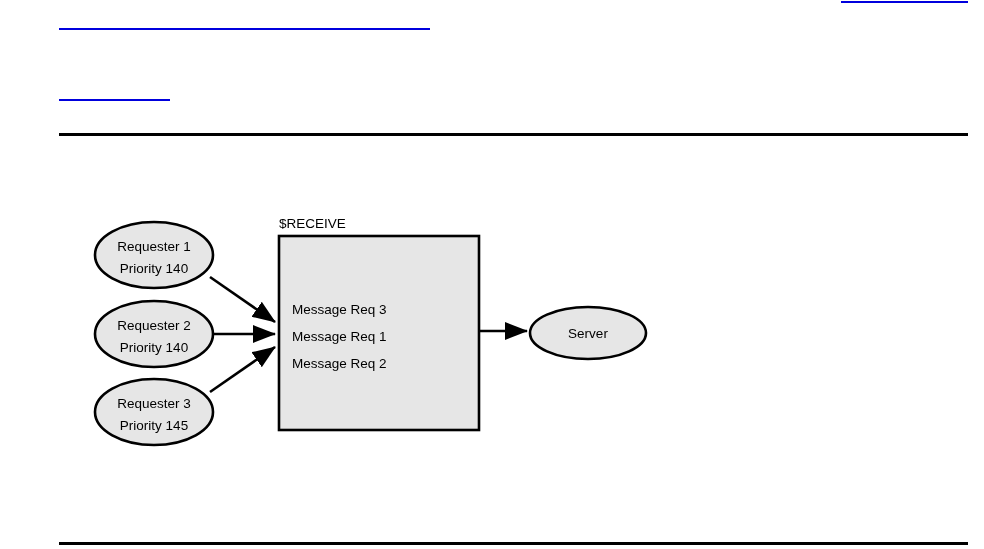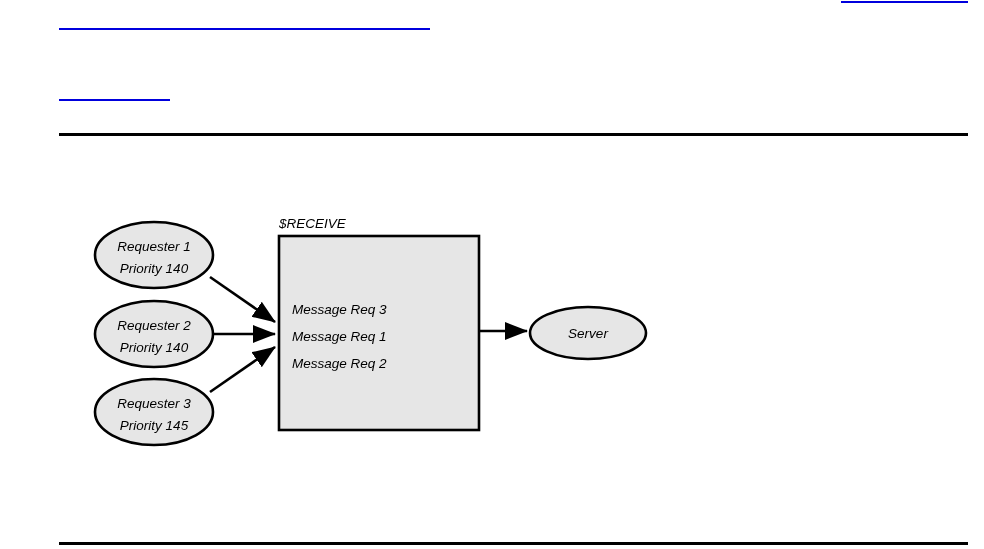--- a/index.html
+++ b/index.html
@@ -44,21 +44,20 @@
   #hrule-top    { top: 133px; }
   #hrule-bottom { top: 542px; }
 
   
   #figure {
     position: absolute;
     left: 0;
     top: 150px;
     width: 984px;
     height: 340px;
-    font-style: italic;
   }
   #figure svg { display: block; }
 
   .node-shape {
     fill: #e6e6e6;
     stroke: #000000;
     stroke-width: 2.6;
   }
   .box-shape {
     fill: #e6e6e6;

